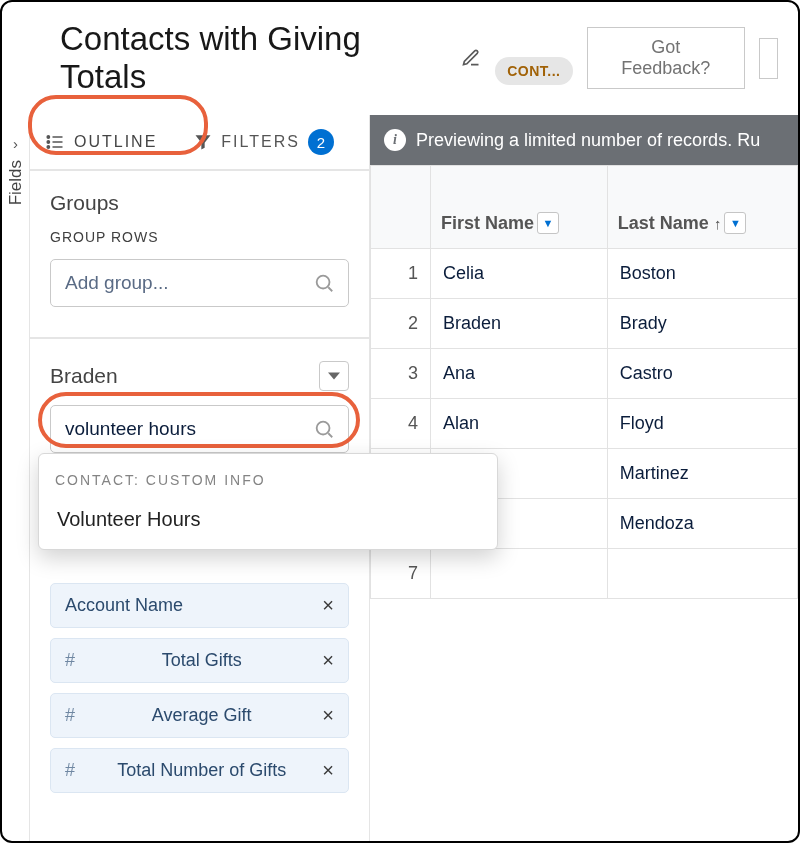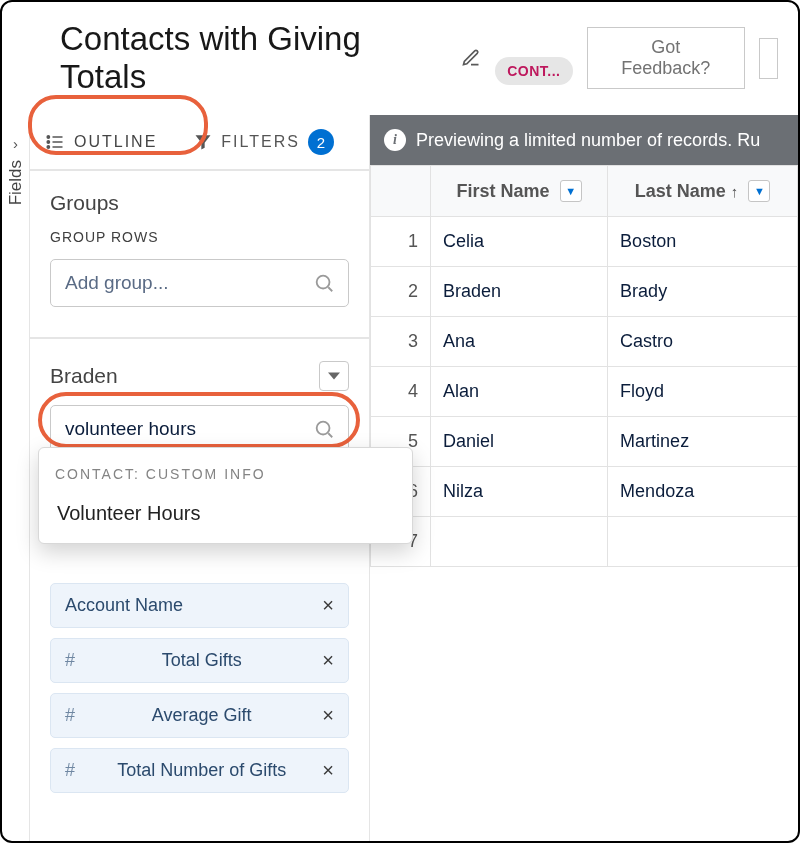--- a/index.html
+++ b/index.html
@@ -17,21 +17,21 @@
   .header {
     display: flex;
     align-items: center;
     padding: 18px 20px 18px 58px;
     gap: 14px;
     border-bottom: 1px solid #fff;
   }
   .header h1 { font-size: 33px; font-weight: 400; color: #181818; }
   .pencil { color: #5a5a5a; cursor:pointer; }
   .pill {
-    background: #e6e6e6; color:#be185d; border-radius: 18px;
+    background: #e6e6e6; color:#a16207; border-radius: 18px;
     padding: 6px 12px; font-size: 14px; letter-spacing: .5px;
     font-weight: 600; cursor:pointer;margin-top:26px;
   }
   .btn-outline {
     border:1px solid #c9c9c9; background:#fff; color:#737373;
     border-radius:0; padding:9px 18px; font-size:18px; cursor:pointer;
   }
   .main { display:flex; height: calc(100% - 80px); }
   .fields-rail {
     width: 28px; border-right: 1px solid #e5e5e5;
@@ -74,21 +74,21 @@
   .divider { height:2px; background:#e5e5e5; margin: 24px 0 0; }
   .columns-section { padding: 22px 20px 10px; position:relative;}
   .cols-header { display:flex; justify-content:space-between; align-items:center; margin-bottom: 14px;}
   .cols-header h2 { font-size:21px; font-weight:400; color:#444; }
   .dd-btn { width:30px; height:30px; border:1px solid #c9c9c9; border-radius:4px; display:flex; align-items:center; justify-content:center; color:#666; cursor:pointer;}
   .ring2 {
     position:absolute; border:4px solid #e8613c; border-radius: 28px;
     left: 8px; top: 53px; width: 322px; height: 56px; pointer-events:none; z-index:50;
   }
   .autocomplete {
-    position:absolute; left: 8px; top: 108px; width: 375px;
+    position:absolute; left: 8px; top: 114px; width: 460px;
     background:#fff; border:1px solid #d8d8d8; border-radius:6px;
     box-shadow: 0 8px 22px rgba(0,0,0,.18); padding: 18px 16px 12px;
     z-index: 60;
   }
   .ac-cat { font-size:14px; letter-spacing:2px; color:#848484; margin-bottom: 14px;}
   .ac-item { font-size:20px; color:#222; padding:6px 2px; cursor:pointer;}
   .col-pill {
     display:flex; align-items:center; justify-content:space-between;
     background:#eef4fb; border:1px solid #dbe6f2; border-radius:5px;
     padding: 10px 14px; margin: 10px 0; font-size:18px; color:#2b4a6d;
@@ -100,21 +100,21 @@
     background: #6b6f74; color:#fff; display:flex; align-items:center;
     gap:10px; padding: 14px 14px; font-size:18px; overflow:hidden; white-space:nowrap;
   }
   .info-icon {
     width:22px;height:22px;border-radius:50%;background:#fff;color:#6b6f74;
     display:inline-flex;align-items:center;justify-content:center;font-weight:700;font-size:14px;font-family:Georgia,serif;font-style:italic;
   }
   table { border-collapse:collapse; width:100%; }
   th, td { border:1px solid #e2e2e2; text-align:left; font-size:18px; }
   thead th { background:#f8f9fa; color:#555; font-weight:600; padding: 14px 10px; position:relative;}
-  .th-inner{ display:flex; align-items:center; gap:10px; justify-content:center;}
+  .th-inner{ display:flex; align-items:center; gap:3px; justify-content:flex-start;margin-top:32px;}
   .col-menu { width:22px; height:22px; border:1px solid #c5c5c5; border-radius:3px; display:inline-flex; align-items:center; justify-content:center; color:#0070d2; cursor:pointer; background:#fff; font-size:11px;}
   .sort-up { color:#555; font-size:15px;}
   tbody td { padding: 14px 12px; color:#0b1d3b;}
   tbody td.rownum { text-align:right; color:#555; width:60px; background:#fff;}
   thead th.rownum-h { width:60px; }
   svg { display:block; }
 </style>
 </head>
 <body>
 

